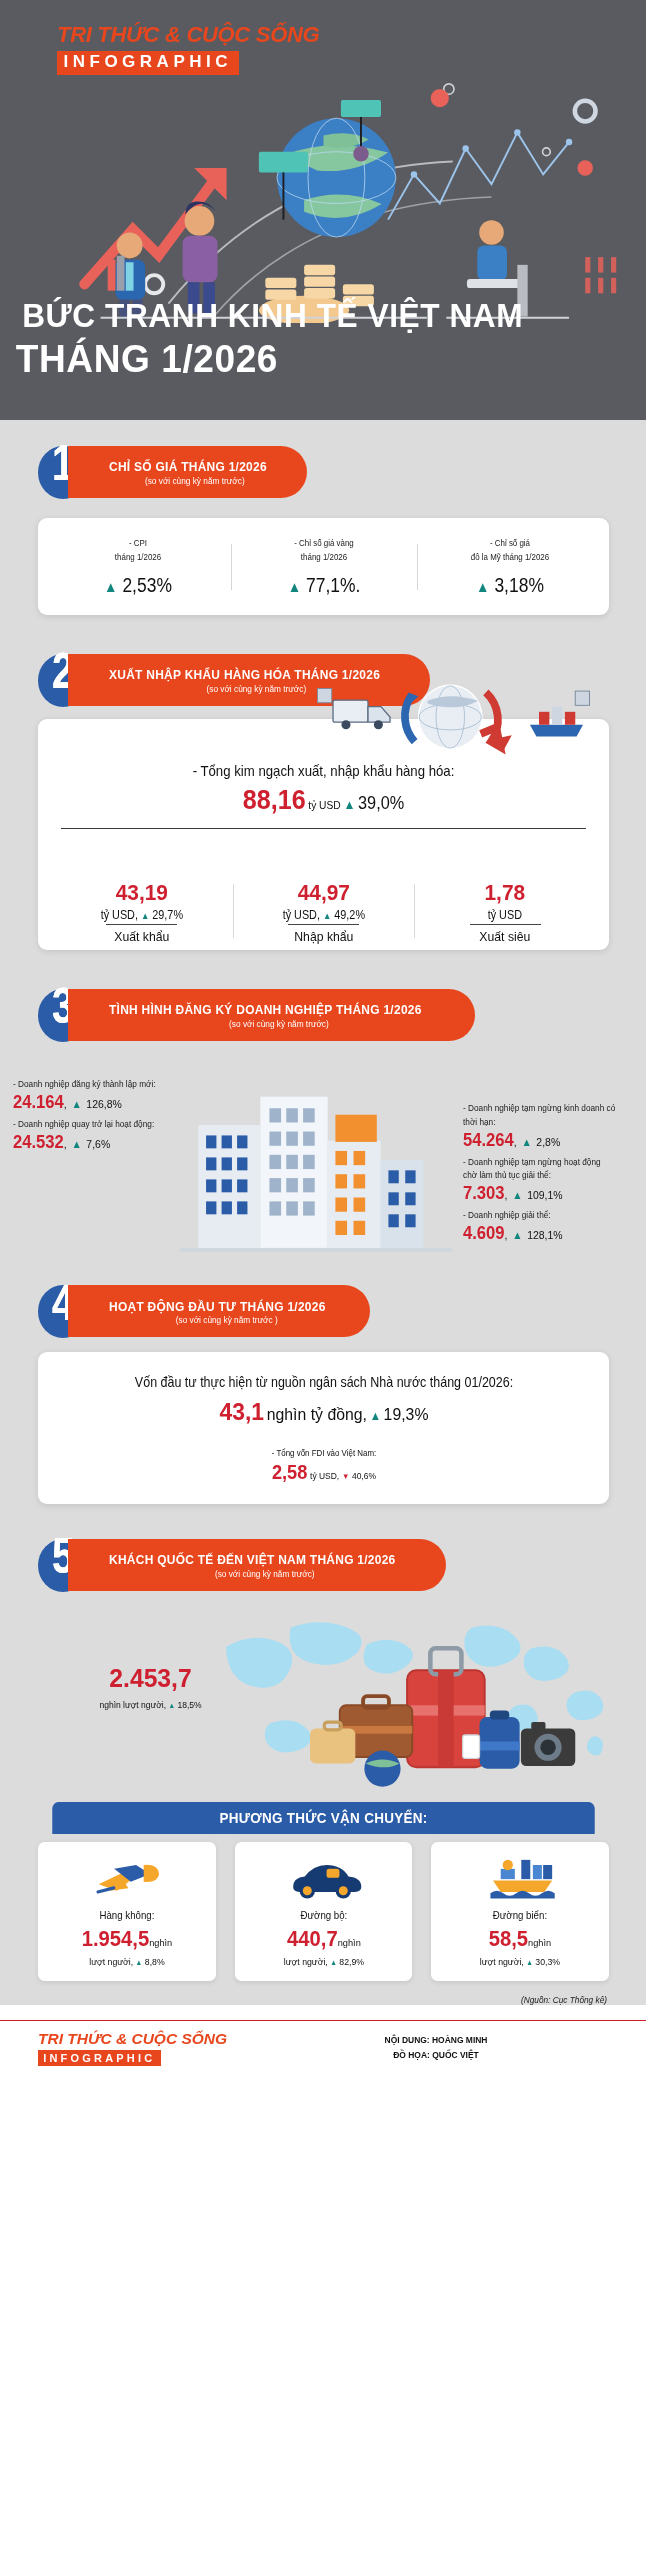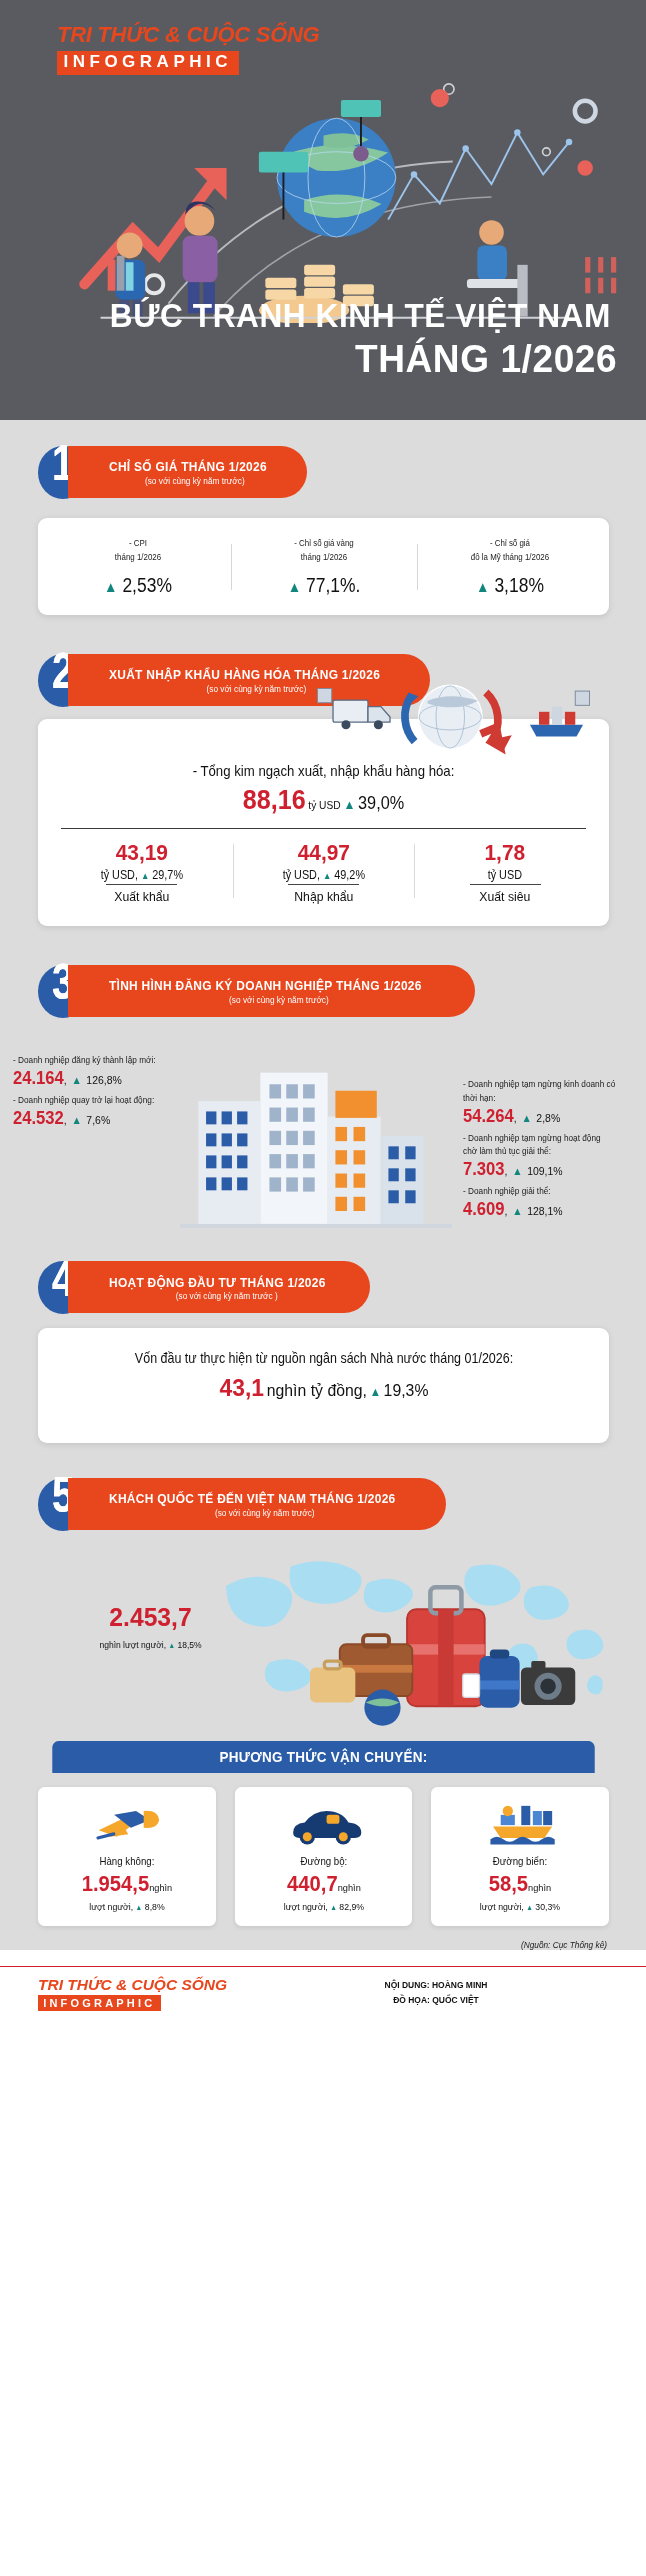--- a/index.html
+++ b/index.html
@@ -27,21 +27,21 @@
   }
   .logo-badge {
     margin-top: 2.6px;
     background: #e8461d; color: #fff;
     font-size: 17px; font-weight: 900; letter-spacing: 4.5px;
     padding: 1.9px 6.5px 2.6px 6.5px; display: inline-block;
     font-family: "Liberation Sans", sans-serif;
   }
   .hero-art { position: absolute; left: 0; top: 71px; width: 647px; height: 252px; }
   .hero-title-box {
-    position: absolute; left: 0; top: 296px; width: 633px; text-align: right;
+    position: absolute; left: 0; top: 296px; width: 633px; text-align: left;
   }
   .hero-title-1 {
     color: #fff; font-size: 34px; font-weight: 900; letter-spacing: 0.6px;
     font-family: "Liberation Sans", sans-serif;
     transform: scaleX(.93); line-height: 1.12;
   }
   .hero-title-2 {
     color: #fff; font-size: 39px; font-weight: 900; letter-spacing: 0.6px;
     font-family: "Liberation Sans", sans-serif;
     transform: scaleX(.95); line-height: 1.15; margin-top: 2.6px;
@@ -98,29 +98,29 @@
   .tri-up { color: #11867f; font-size: .78em; }
   .tri-dn { color: #cf2030; font-size: .78em; }
 
   
   .sec1-card { margin: 15.5px 38px 0 38px; padding: 19.4px 6.5px 18px 6.5px; }
   .sec1-val { font-size: 19.4px; margin-top: 9px; color: #111; transform: scaleX(.9); }
 
   
   .sec2-wrap { position: relative; margin: 9px 38px 0 38px; }
   .sec2-art { position: absolute; right: 13px; top: -41px; width: 285px; height: 78px; z-index: 3; }
-  .sec2-card { padding: 43px 13px 22px 13px; position: relative; z-index: 2; }
+  .sec2-card { padding: 43px 13px 6px 13px; position: relative; z-index: 2; }
   .sec2-total-lbl { font-size: 15px; color: #111; transform: scaleX(.88); text-align: center; }
   .sec2-total-val { text-align: center; margin-top: 6.5px; transform: scaleX(.93); }
   .sec2-total-val .n { font-size: 27px; color: #cf2030; font-weight: 900; }
   .sec2-total-val .u { font-size: 11px; color: #111; }
   .sec2-total-val .p { font-size: 17.5px; color: #111; }
   .sec2-hr { border-top: 1px solid #3a3a3a; margin: 11.6px 10.3px 0 10.3px; }
   .sec2-three { display: flex; margin-top: 11.6px; }
-  .sec2-three .c { flex: 1; text-align: center; position: relative; }
+  .sec2-three .c { flex: 1; text-align: center; position: relative; margin-top: 40px; }
   .sec2-three .c + .c::before {
     content: ""; position: absolute; left: 0; top: 6%; height: 84%; width: 0.6px; background: #dadada;
   }
   .sec2-n { font-size: 22px; color: #cf2030; font-weight: 900; transform: scaleX(.95); }
   .sec2-u { font-size: 12.3px; color: #111; margin-top: 1.3px; transform: scaleX(.88); }
   .sec2-cap { font-size: 13.6px; color: #111; margin-top: 2.6px; transform: scaleX(.9); }
   .sec2-underline { width: 71px; height: 1px; background: #444; margin: 2.6px auto 3.9px auto; }
 
   
   .sec3-grid { position: relative; margin: 11.6px 0 0 0; min-height: 213px; }
@@ -154,21 +154,21 @@
   .sec5-u { font-size: 9.7px; color: #111; margin-top: 5.2px; transform: scaleX(.88); }
   .sec5-art { position: absolute; left: 213px; top: 6.5px; width: 414px; height: 188px; }
 
   
   .tr-wrap { margin: 6.5px 38px 0 38px; }
   .tr-head {
     background: #2a5ca8; color: #fff; border-radius: 6.5px 6.5px 0 0;
     text-align: center; font-size: 14.2px; font-weight: 900; padding: 8.4px 0 7.8px 0;
     letter-spacing: 0.3px; transform: scaleX(.95);
   }
-  .tr-cards { display: flex; gap: 19px; margin-top: 14px; }
+  .tr-cards { display: flex; gap: 19px; margin-top: 8px; }
   .tr-card { flex: 1; background: #fff; border-radius: 6.5px; box-shadow: 0 1.9px 5.2px rgba(0,0,0,.09);
              padding: 13px 3.9px 14.2px 3.9px; text-align: center; }
   .tr-icon { height: 48px; display: flex; align-items: center; justify-content: center; }
   .tr-mode { font-size: 11px; color: #111; margin-top: 6.5px; transform: scaleX(.88); }
   .tr-val { margin-top: 5.2px; transform: scaleX(.95); }
   .tr-val .n { font-size: 21.3px; color: #cf2030; font-weight: 900; }
   .tr-val .u { font-size: 9.7px; color: #111; }
   .tr-sub { font-size: 9.7px; color: #111; margin-top: 3.9px; transform: scaleX(.9); }
 
   .source { text-align: right; font-size: 9px; color: #222; font-style: italic;
@@ -534,20 +534,29 @@
 
     <div class="card sec4-card">
       <div class="sec4-lbl">Vốn đầu tư thực hiện từ nguồn ngân sách Nhà nước tháng 01/2026:</div>
       <div class="sec4-val">
         <span class="n">43,1</span>
         <span class="u">nghìn tỷ đồng,</span>
         <span class="tri-up" style="font-size:12.3px">▲</span>
         <span class="u">19,3%</span>
       </div>
       <div class="sec4-sub">
+        <div class="c">
+          <div class="s-lbl">- Tổng vốn FDI vào Việt Nam:</div>
+          <div class="s-val">
+            <span class="n">2,58</span>
+            <span class="u">tỷ USD,</span>
+            <span class="tri-dn">▼</span>
+            <span class="u">40,6%</span>
+          </div>
+        </div>
       </div>
     </div>
 
     <div style="height:31px"></div>
     <div class="sec-head">
       <div class="sec-num-circle"></div>
       <div class="sec-num">5</div>
       <div class="sec-pill">
         <div class="t1">KHÁCH QUỐC TẾ ĐẾN VIỆT NAM THÁNG 1/2026</div>
         <div class="t2">(so với cùng kỳ năm trước)</div>

